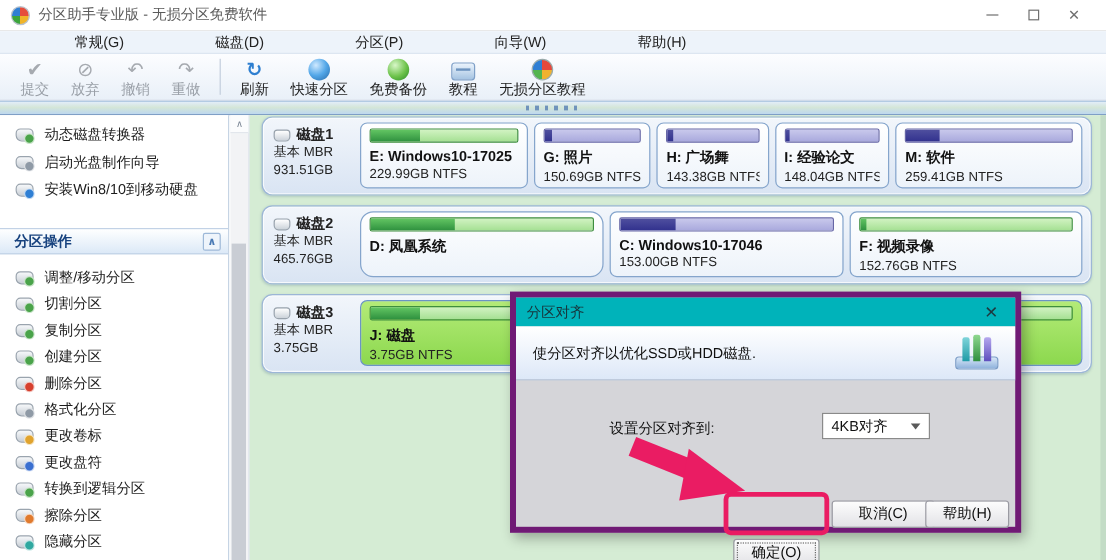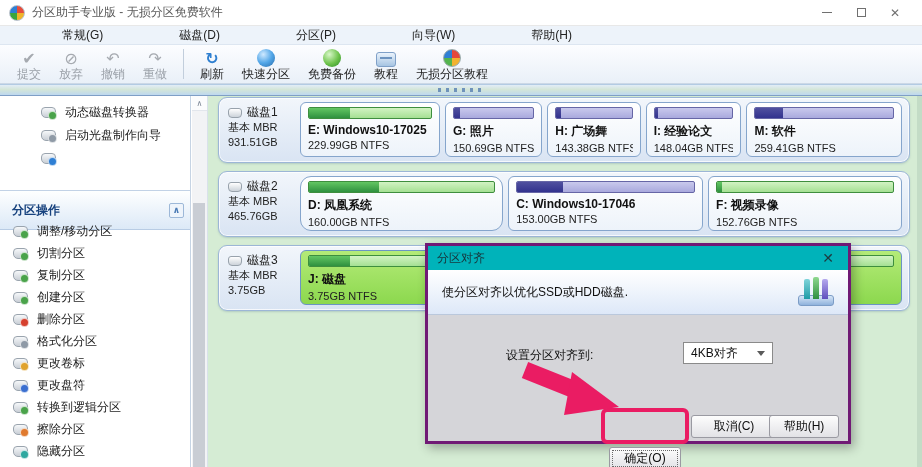--- a/index.html
+++ b/index.html
@@ -44,68 +44,68 @@
   .box-tutorial::after { content:""; position:absolute; left:3px; right:3px; top:4px; height:2px; background:#6d93bf; }
   .tsep { width:1px; height:30px; background:#c2cedc; margin:0 7px; }
   
   .splitter { position:absolute; top:84px; left:0; right:0; height:12px;
     background:linear-gradient(#e2edf8,#d4e6d8 45%,#bed8ef);
     border-top:1px solid #b3cbe3; border-bottom:1px solid #7f9fc6; }
   .grip { width:46px; height:4px; margin:3px auto 0;
     background:repeating-linear-gradient(to right,#6f93bb 0 3px,transparent 3px 8px); }
   
   .sidebar { position:absolute; top:96px; left:0; width:191px; bottom:0; background:#fff;
-    border-right:1px solid #c6d4e4; font-size:12px; color:#1c1c1c;padding-left:28px; }
+    border-right:1px solid #c6d4e4; font-size:12px; color:#1c1c1c; }
   .side-item { display:flex; align-items:center; height:23px; padding-left:13px; gap:9px; white-space:nowrap; }
   .ops .side-item { height:22px; }
   .sideicon { width:15px; height:11px; flex:0 0 15px; border-radius:4px 4px 5px 5px;
     background:linear-gradient(#f6f8fa,#c9cfd6); border:1px solid #9aa4ae; position:relative; }
   .sideicon::after { content:""; position:absolute; width:7px; height:7px; border-radius:50%;
     right:-2px; bottom:-3px; background:var(--b,#4aa34a); border:1px solid rgba(255,255,255,.7); }
   .b-green{--b:#4aa34a}.b-gray{--b:#8f9aa6}.b-blue{--b:#2f7fd4}.b-red{--b:#d6402e}
   .b-yellow{--b:#e0a32e}.b-orange{--b:#e07a2e}.b-teal{--b:#2fa8a0}.b-cd{--b:#3a6fd0}
   .wizards { padding-top:5px; }
-  .section-head { position:absolute; top:94px; left:0; right:0; height:40px;
+  .section-head { position:absolute; top:94px; left:0; right:0; height:22px;
     background:linear-gradient(#feffff,#dce9f7); border-top:1px solid #c2d2e6; border-bottom:1px solid #b8cce4;
     display:flex; align-items:center; justify-content:space-between; padding:0 6px 0 12px;
     font-weight:bold; color:#17427e; }
   .chev-box { width:15px; height:15px; border:1px solid #9db8d8; border-radius:2px; background:#eef4fb;
     display:flex; align-items:center; justify-content:center; font-size:9px; color:#4a7ab5; }
   .ops { position:absolute; top:124px; left:0; right:0; }
   
   .side-scroll { position:absolute; top:96px; left:192px; width:16px; bottom:0; background:#f2f3f5;
     border-right:1px solid #d9e1ea; }
   .sb-up { height:15px; background:#fbfcfd; border-bottom:1px solid #e2e6ec; display:flex;
     align-items:center; justify-content:center; font-size:8px; color:#7a8594; }
   .sb-thumb { position:absolute; top:107px; bottom:0; left:1px; right:2px; background:#c9cdd4; }
   
   .main { position:absolute; top:96px; left:208px; right:0; bottom:0; background:#d5ecd4; }
   .main::after { content:""; position:absolute; top:0; bottom:0; right:0; width:5px; background:#c3dcc6; }
   .disk { position:absolute; left:10px; width:692px; height:66px;
     background:linear-gradient(#f2f6fb,#d9e4f3); border:1px solid #9cb6d6; border-radius:9px;
     box-shadow:inset 0 0 0 1px rgba(255,255,255,.75), 0 1px 2px rgba(80,110,140,.25); display:flex; }
   .dinfo { width:80px; padding:7px 0 0 9px; font-size:11px; color:#222; line-height:15px; }
-  .dname { font-weight:normal; font-size:12px; display:flex; gap:5px; align-items:center; }
+  .dname { font-weight:bold; font-size:12px; display:flex; gap:5px; align-items:center; }
   .dicon { width:14px; height:10px; border-radius:3px 3px 4px 4px;
     background:linear-gradient(#ffffff,#ccd3da); border:1px solid #98a2ac; }
   .parts { flex:1; display:flex; gap:5px; padding:4px 7px 5px 1px; }
   .part { border:1px solid #85a5cc; border-radius:6px; background:linear-gradient(#ffffff,#edf3fa);
     padding:4px 7px 5px; position:relative; min-width:0; }
   .part.selected { background:linear-gradient(#b4eb78,#8cd84e); border-color:#6b94c4; }
   .bar { height:12px; border-radius:2px; margin:0 0 4px; position:relative; overflow:hidden; }
   .bar.green { border:1px solid #3e8e3e; background:linear-gradient(#d2f3c3,#a5e093); }
   .bar.purple { border:1px solid #6666a6; background:linear-gradient(#c9c9ec,#a9a9dd); }
   .fill { position:absolute; left:0; top:0; bottom:0; }
   .green>.fill { background:linear-gradient(#63c663,#2f913f); }
   .purple>.fill { background:linear-gradient(#50509f,#32328e); }
   .plabel { font-weight:bold; font-size:12px; white-space:nowrap; overflow:hidden; color:#111; }
   .pinfo { font-size:11px; margin-top:2px; white-space:nowrap; overflow:hidden; color:#222; }
   
   .dialog { position:absolute; left:425px; top:243px; width:426px; height:201px; z-index:10;
-    border:3px solid #701a75; background:#d5d5d9; box-shadow:3px 4px 10px rgba(0,0,0,.3); }
+    border:5px solid #701a75; background:#d5d5d9; box-shadow:3px 4px 10px rgba(0,0,0,.3); }
   .dlg-title { height:24px; background:#00b3ba; display:flex; align-items:center;
     justify-content:space-between; padding:0 9px; font-size:12px; color:#17333a; }
   .dlg-close { font-size:14px; color:#1d3a40; width:22px; text-align:center; }
   .dlg-head { height:45px; background:linear-gradient(#ffffff,#dde8f8); border-bottom:1px solid #bac8dc;
     display:flex; align-items:center; justify-content:space-between; padding:0 14px; font-size:12px; color:#101010; }
   .dlg-icon { width:36px; height:30px; position:relative; }
   .dlg-icon .base { position:absolute; bottom:1px; left:0; width:36px; height:11px; border-radius:3px;
     background:linear-gradient(#d7e6f7,#8fb2dc); border:1px solid #7b9cc6; }
   .dlg-icon .bbar { position:absolute; width:6px; top:2px; height:20px; border-radius:2px 2px 0 0; }
   .bbar.t { left:6px; background:linear-gradient(#7fd4da,#1f9ba6); }
@@ -211,20 +211,21 @@
     <div class="side-item">
       <span class="sideicon b-green"></span>
       <span>动态磁盘转换器</span>
     </div>
     <div class="side-item">
       <span class="sideicon b-gray"></span>
       <span>启动光盘制作向导</span>
     </div>
     <div class="side-item">
       <span class="sideicon b-blue"></span>
+      <span>安装Win8/10到移动硬盘</span>
     </div>
   </div>
   <div class="section-head">
     <span>分区操作</span>
     <span class="chev-box">∧</span>
   </div>
   <div class="ops">
     <div class="side-item">
       <span class="sideicon b-green"></span>
       <span>调整/移动分区</span>
@@ -335,21 +336,20 @@
         </div>
       <div>基本 MBR</div>
       <div>465.76GB</div>
     </div>
     <div class="parts">
       <div class="part" style="flex-grow: 34.4; flex-basis: 0px; border-radius: 11px;">
         <div class="bar green">
             <div class="fill" style="width: 38%;"></div>
           </div>
         <div class="plabel">D: 凤凰系统</div>
-        <div class="pinfo">160.00GB NTFS</div>
       </div>
       <div class="part" style="flex-grow: 32.9; flex-basis: 0px;">
         <div class="bar purple">
             <div class="fill" style="width: 26%;"></div>
           </div>
         <div class="plabel">C: Windows10-17046</div>
         <div class="pinfo">153.00GB NTFS</div>
       </div>
       <div class="part" style="flex-grow: 32.7; flex-basis: 0px;">
         <div class="bar green">

